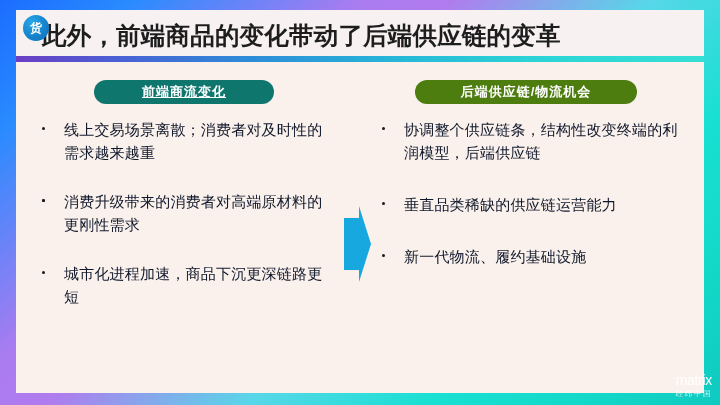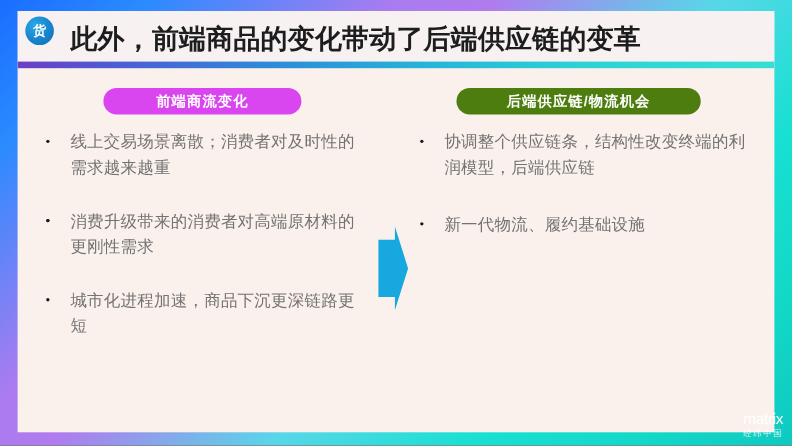--- a/index.html
+++ b/index.html
@@ -49,21 +49,21 @@
     border-radius:50%;
     background:radial-gradient(circle at 34% 30%, #2aa7e8 0%, #1683cc 55%, #0f6fb8 100%);
     color:#ffffff;
     font-size:12px; line-height:26px; text-align:center;
     font-weight:bold;
     letter-spacing:0;
     z-index:4;
   }
   #slide-title {
     position:absolute;
-    left:48px; top:3px;
+    left:26px; top:3px;
     height:44px;
     display:flex; align-items:center;
     font-size:24.5px;
     color:#1d1d1d;
     letter-spacing:0.2px;
     white-space:nowrap;
   }
   
   #columns {
     position:absolute;
@@ -77,35 +77,35 @@
     margin:0 auto;
     height:24px;
     border-radius:12px;
     display:flex; align-items:center; justify-content:center;
     color:#ffffff;
     font-size:13px;
     font-weight:bold;
     letter-spacing:1px;
     background:#17a8e0;
   }
-  #pill-left  { width:180px; margin-top:18px; background:#d946ef; }
+  #pill-left  { width:180px; margin-top:18px; background:#0f766e;text-decoration:underline; }
   #pill-right { width:222px; margin-top:18px; background:#4d7c0f; }
 
   .bullets {
     list-style:none;
     margin-top:14px;
     padding:0 6px 0 8px;
   }
   .bullets li {
     position:relative;
     padding-left:30px;
     margin-bottom:26px;
     font-size:15px;
     line-height:23px;
-    color:#737373;
+    color:#0f172a;
     letter-spacing:0.2px;
   }
   .bullets li .dot {
     position:absolute;
     left:8px; top:9px;
     width:3px; height:3px;
     background:#1a1a1a;
     border-radius:50%;
   }
   #col-right .bullets li { margin-bottom:29px; }
@@ -185,20 +185,24 @@
 
       <div class="col" id="col-right">
         <div class="pill" id="pill-right">后端供应链/物流机会</div>
         <ul class="bullets">
           <li>
             <span class="dot"></span>
             <span>协调整个供应链条，结构性改变终端的利润模型，后端供应链</span>
           </li>
           <li>
             <span class="dot"></span>
+            <span>垂直品类稀缺的供应链运营能力</span>
+          </li>
+          <li>
+            <span class="dot"></span>
             <span>新一代物流、履约基础设施</span>
           </li>
         </ul>
       </div>
 
     </div>
 
   </div>
 
   <div id="logo">

